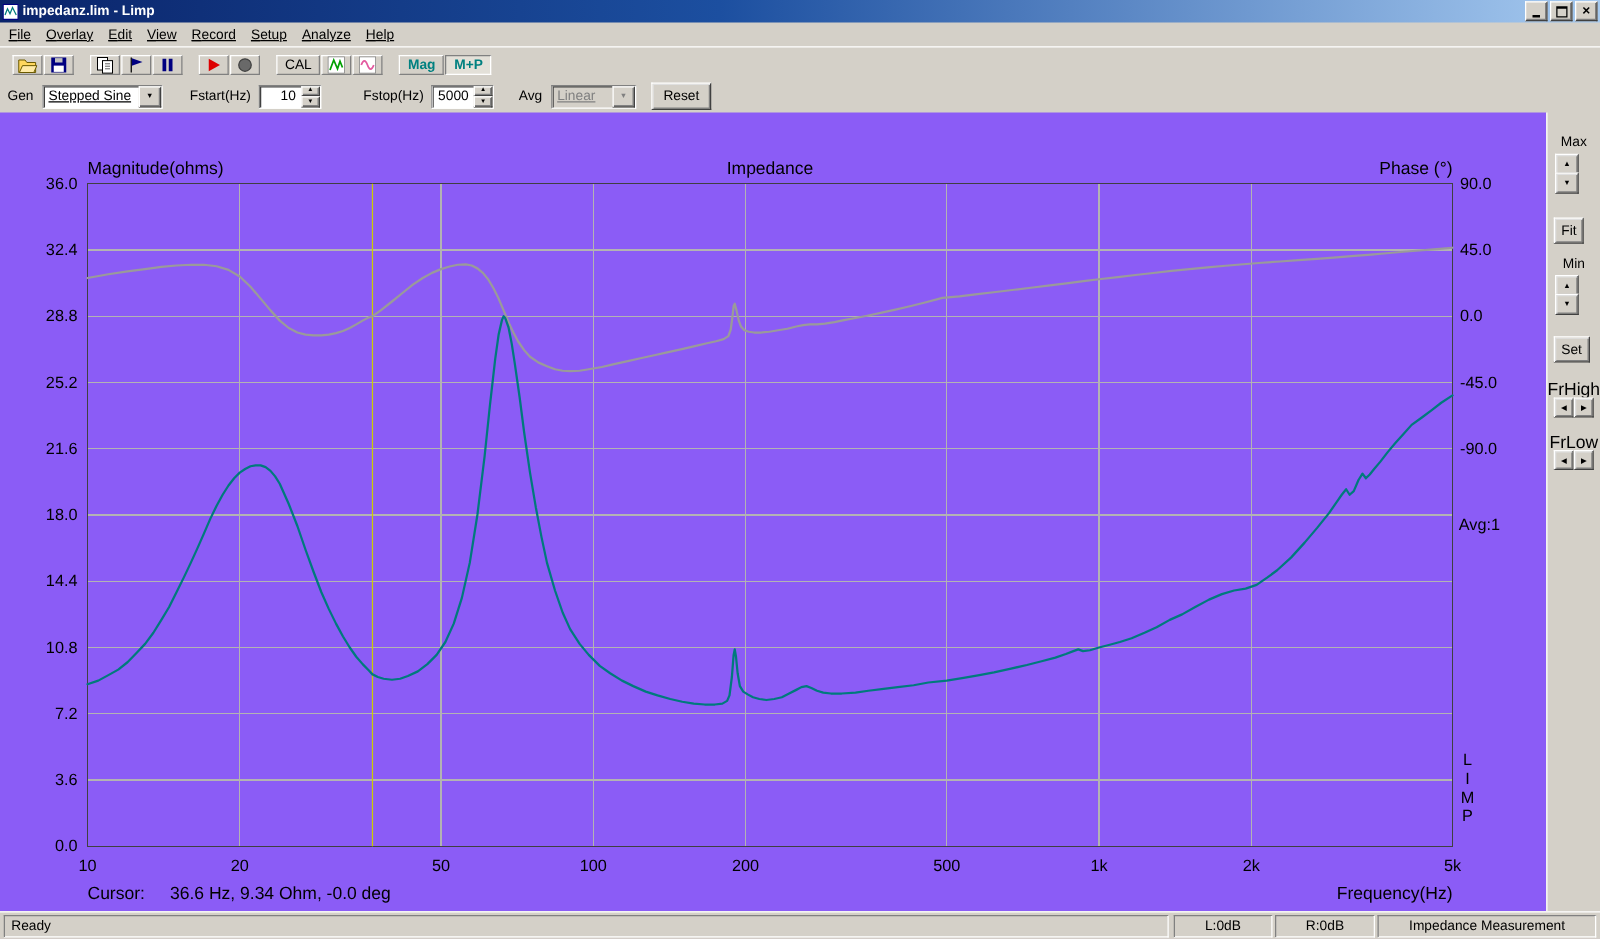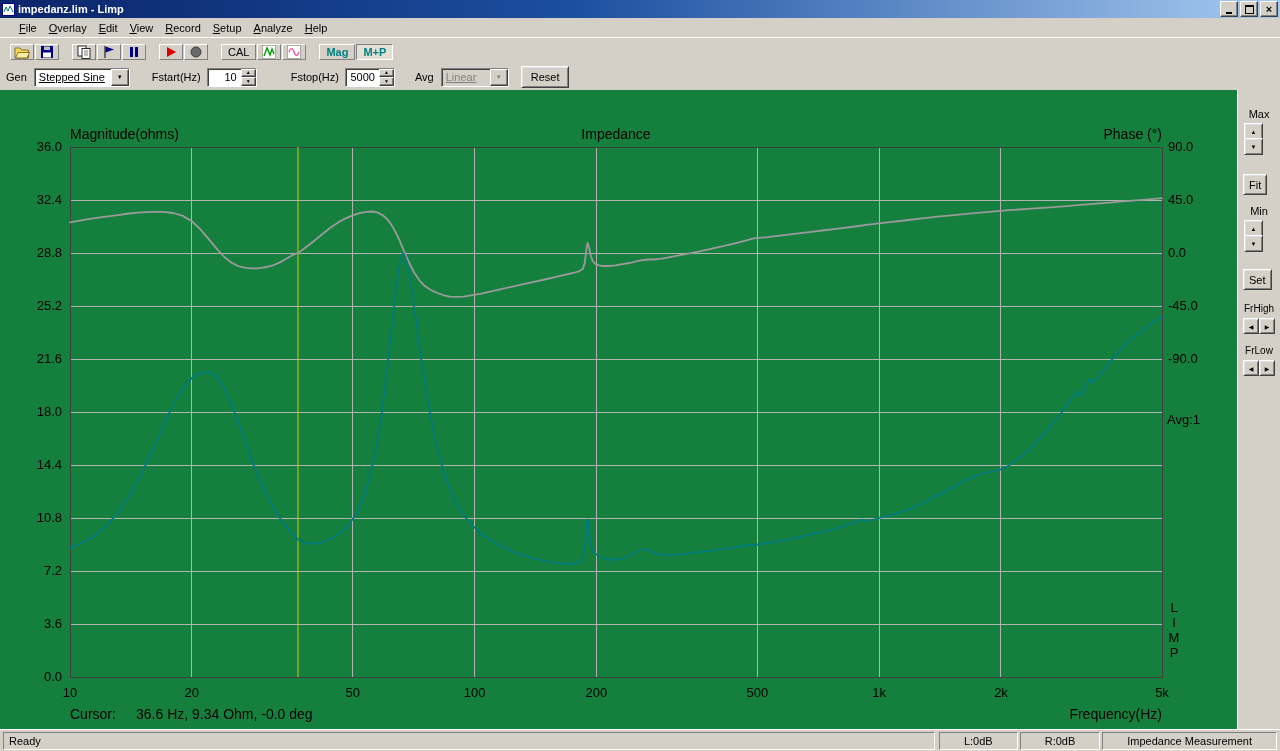--- a/index.html
+++ b/index.html
@@ -10,21 +10,21 @@
     background:linear-gradient(90deg,#0a246a 0%,#1c4fa0 45%,#a6caf0 100%);
     display:flex;align-items:center;padding:0 2px;}
   .titlebar .title{color:#fff;font-size:11px;font-weight:bold;padding-left:3px;flex:1;white-space:nowrap;}
   .tb-btn{width:16px;height:14px;margin-left:2px;background:#d4d0c8;display:flex;align-items:center;justify-content:center;
     border:1px solid;border-color:#fff #404040 #404040 #fff;box-shadow:inset -1px -1px 0 #808080;font-size:10px;line-height:10px;}
   .glyph-min{width:6px;height:2px;background:#000;margin-top:7px;}
   .glyph-max{width:7px;height:6px;border:1px solid #000;border-top-width:2px;}
   .glyph-close{font-weight:bold;font-size:11px;margin-top:-1px;}
 
   
-  .menubar{position:absolute;top:18px;left:0;right:0;height:19px;display:flex;align-items:center;font-size:11px;padding-left:13px;}
+  .menubar{position:absolute;top:18px;left:0;right:0;height:19px;display:flex;align-items:center;font-size:11px;padding-left:1px;text-decoration:underline;}
   .menu-item{padding:2px 6px;cursor:default;}
 
   
   .toolbar1{position:absolute;top:37px;left:0;right:0;height:27px;display:flex;align-items:center;padding-left:10px;
     border-top:1px solid #fff;}
   .tbtn{min-width:24px;height:16px;display:flex;align-items:center;justify-content:center;background:#d4d0c8;
     border:1px solid;border-color:#fff #808080 #808080 #fff;margin-right:1px;box-sizing:border-box;}
   .tbtn.text{padding:0 6px;font-size:11px;}
   .tbtn.teal{color:#008080;font-weight:bold;}
   .tbtn.pressed{border-color:#808080 #fff #fff #808080;background:#e3e0d8;}
@@ -41,29 +41,29 @@
     box-shadow:inset -1px -1px 0 #808080;display:flex;align-items:center;justify-content:center;font-size:6px;}
   .spin .val{flex:1;font-size:11px;display:flex;align-items:center;justify-content:flex-end;padding-right:4px;}
   .arrows{display:flex;flex-direction:column;width:15px;}
   .arrows .sp{flex:1;background:#d4d0c8;border:1px solid;border-color:#fff #404040 #404040 #fff;
     box-shadow:inset -1px -1px 0 #808080;display:flex;align-items:center;justify-content:center;font-size:5px;line-height:5px;}
   .btn{background:#d4d0c8;border:1px solid;border-color:#fff #404040 #404040 #fff;
     box-shadow:inset 1px 1px 0 #dfdfdf,inset -1px -1px 0 #808080;font-size:11px;display:flex;align-items:center;justify-content:center;}
 
   
   .main{position:absolute;top:90px;left:0;right:0;bottom:22px;display:flex;}
-  .chart-region{position:relative;width:1238px;background:#15803d;}
+  .chart-region{position:relative;width:1238px;background:#8b5cf6;}
   #chart-svg{position:absolute;left:0;top:0;}
   #chart-svg text{font-family:"Liberation Sans",sans-serif;font-size:13px;fill:#000;}
   #chart-svg text.hdr{font-size:14px;}
   #chart-svg text.big{font-size:14px;}
 
   .right-panel{width:42px;background:#d4d0c8;position:relative;font-size:11px;border-left:1px solid #fff;}
   .rp-label{position:absolute;width:100%;text-align:center;}
-  .rp-label.small{font-size:10px;}
+  .rp-label.small{font-size:14px;}
   .rp-spin{position:absolute;left:6px;width:17px;height:15px;font-size:6px;}
   .rp-btn{position:absolute;left:5px;height:19px;padding:0 5px;}
   .rp-arrow{position:absolute;width:14px;height:14px;font-size:6px;}
 
   
   .statusbar{position:absolute;bottom:0;left:0;right:0;height:22px;background:#d4d0c8;border-top:1px solid #fff;
     display:flex;align-items:center;font-size:11px;padding:2px 3px;box-sizing:border-box;}
   .sb-left{flex:1;height:16px;display:flex;align-items:center;padding:0 5px;
     border:1px solid;border-color:#808080 #fff #fff #808080;margin-right:2px;}
   .sb-pane{height:16px;display:flex;align-items:center;padding:0 24px;margin-left:2px;white-space:nowrap;

